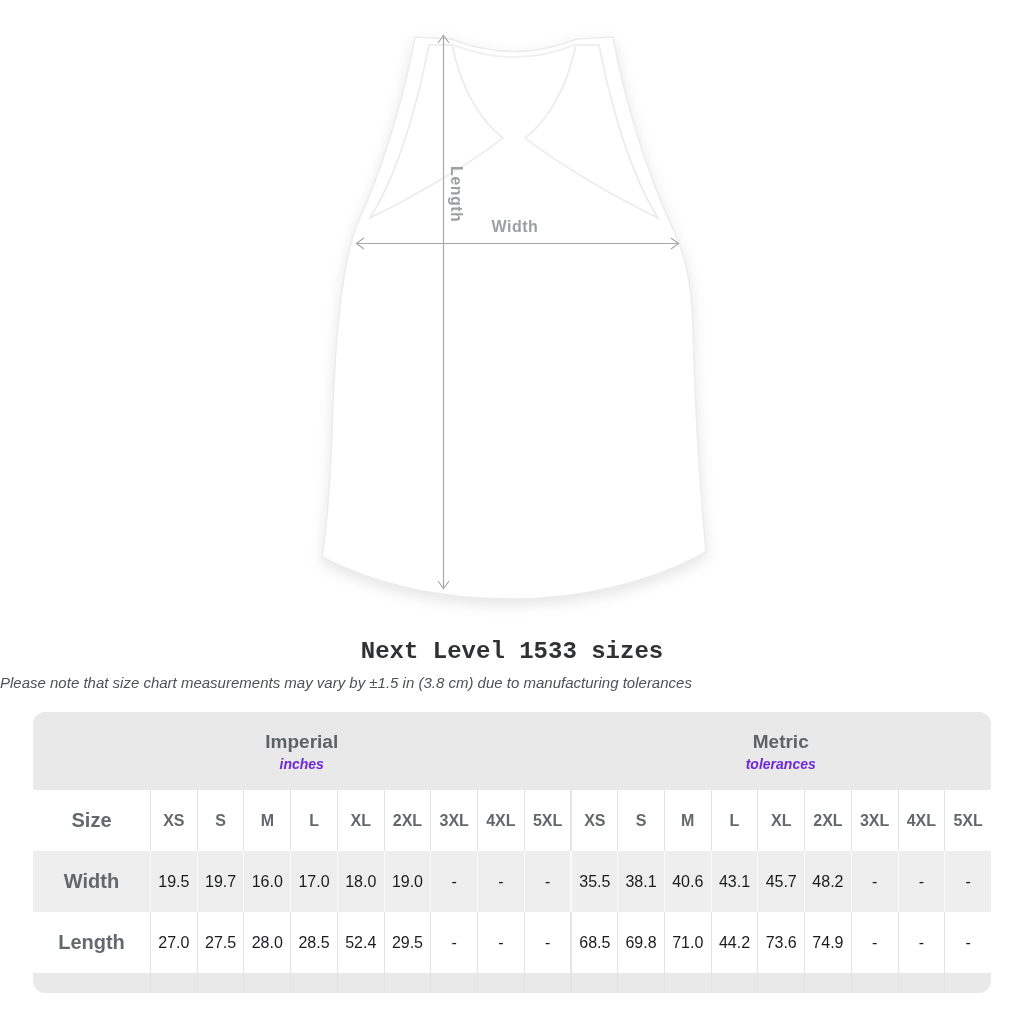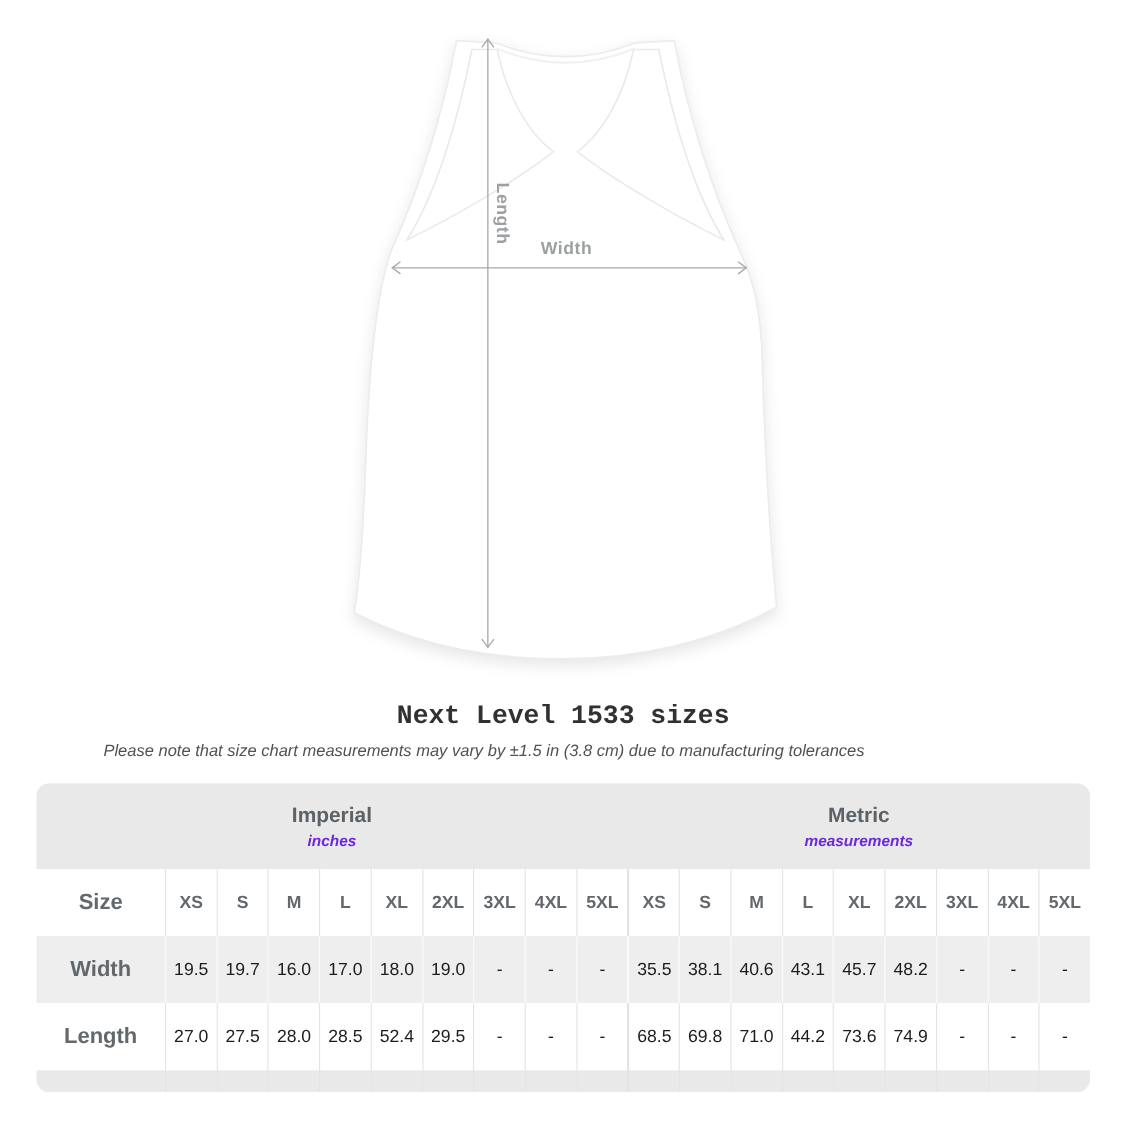--- a/index.html
+++ b/index.html
@@ -31,21 +31,21 @@
     left: 455px; top: 218px; width: 120px; text-align: center;
   }
 
   
   .chart-title {
     position: absolute; left: 0; top: 638px; width: 1024px;
     text-align: center; font-size: 24px; font-weight: bold; color: #303132; font-family: Liberation Mono, monospace;
   }
   .chart-subtitle {
     position: absolute; left: 0; top: 674px; width: 880px;
-    text-align: center; font-style: italic; font-size: 15px; color: #4e5254;
+    font-style: italic; font-size: 15px; color: #4e5254;
   }
 
   
   .table-wrap {
     position: absolute; left: 33px; top: 712px; width: 958px;
     border-radius: 12px; overflow: hidden;
   }
   table.size-table {
     width: 100%; border-collapse: separate; border-spacing: 0;
     table-layout: fixed;
@@ -140,21 +140,21 @@
     <col span="18">
   </colgroup>
   <thead>
     <tr class="unit-row">
       <th colspan="10">
         <div class="unit-name">Imperial</div>
         <div class="unit-sub">inches</div>
       </th>
       <th colspan="9">
         <div class="unit-name">Metric</div>
-        <div class="unit-sub">measurements</div>
+        <div class="unit-sub">tolerances</div>
       </th>
     </tr>
     <tr class="size-row">
       <th class="label-cell">Size</th>
       <th>XS</th>
       <th>S</th>
       <th>M</th>
       <th>L</th>
       <th>XL</th>
       <th>2XL</th>

